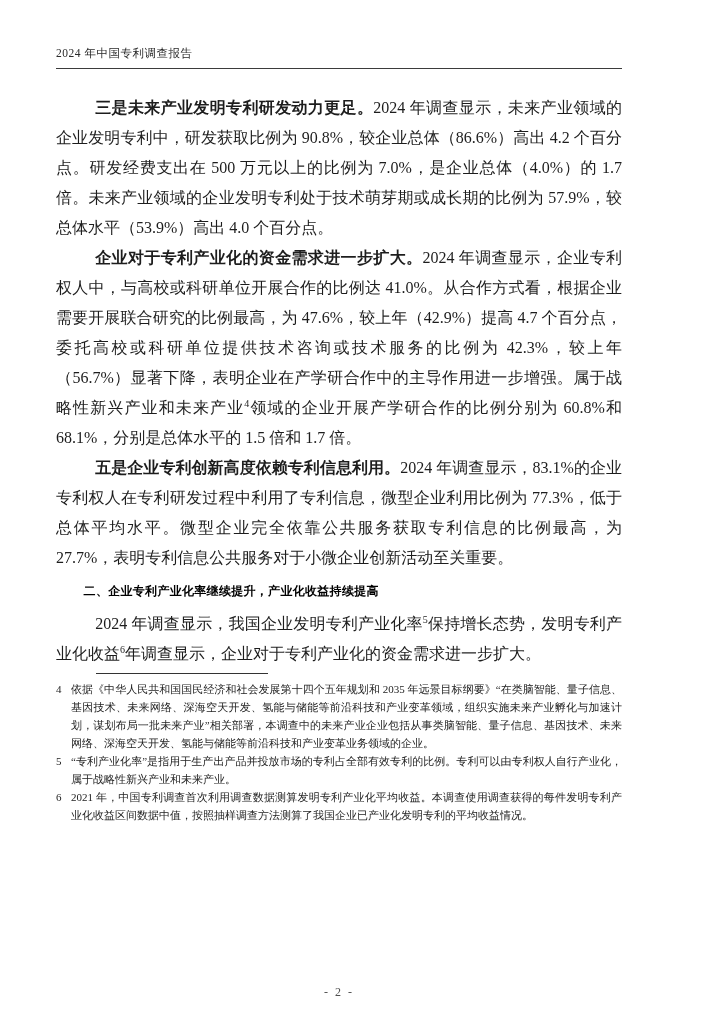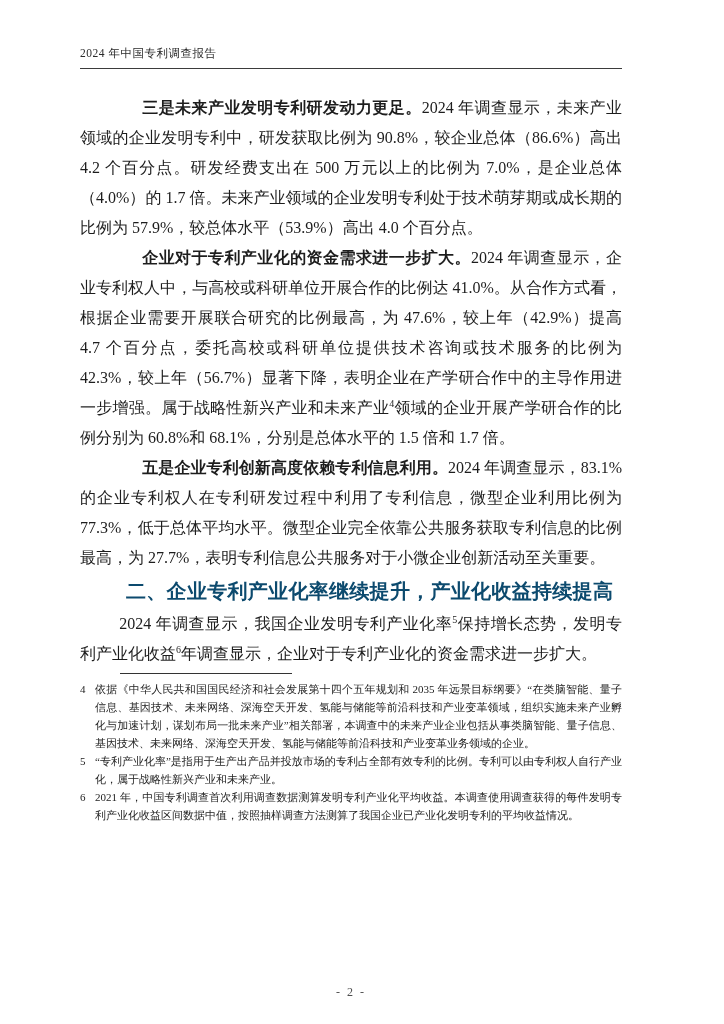--- a/index.html
+++ b/index.html
@@ -3,21 +3,21 @@
 <meta charset="utf-8">
 <style>
   html, body { margin: 0; padding: 0; background: #ffffff; }
   .page {
     position: relative;
     width: 724px;
     height: 1024px;
     box-sizing: border-box;
     margin: 0 auto;
     background: #ffffff;
-    padding: 46px 102px 24px 80px;
+    padding: 46px 102px 24px 56px;
     display: flex;
     flex-direction: column;
     overflow: hidden;
     font-family: "Liberation Serif", "DejaVu Serif", serif;
     color: #1d1d1d;
   }
   .running-header {
     font-size: 11.5px;
     color: #2a2a2a;
     letter-spacing: 0.5px;
@@ -27,29 +27,29 @@
   .doc-body {
     margin-top: 24px;
     font-size: 16px;
     line-height: 30px;
     text-align: justify;
   }
   .para {
     margin: 0;
     text-indent: 2.45em;
   }
-  .lead-bold { font-weight: bold; margin-left: 23px; }
+  .lead-bold { font-weight: bold; }
   .heading {
     margin: 3px 0;
     text-indent: 2.3em;
     font-family: "Liberation Sans", "DejaVu Sans", sans-serif;
     font-weight: 700;
-    font-size: 20px;
+    font-size: 12px;
     letter-spacing: 0.3px;
-    color: #0c4a6e;
+    color: #000000;
   }
   sup.fn-ref {
     font-size: 10px;
     line-height: 0;
     vertical-align: super;
   }
   .footnotes {
     margin-top: 4px;
     font-size: 11px;
     line-height: 18px;

